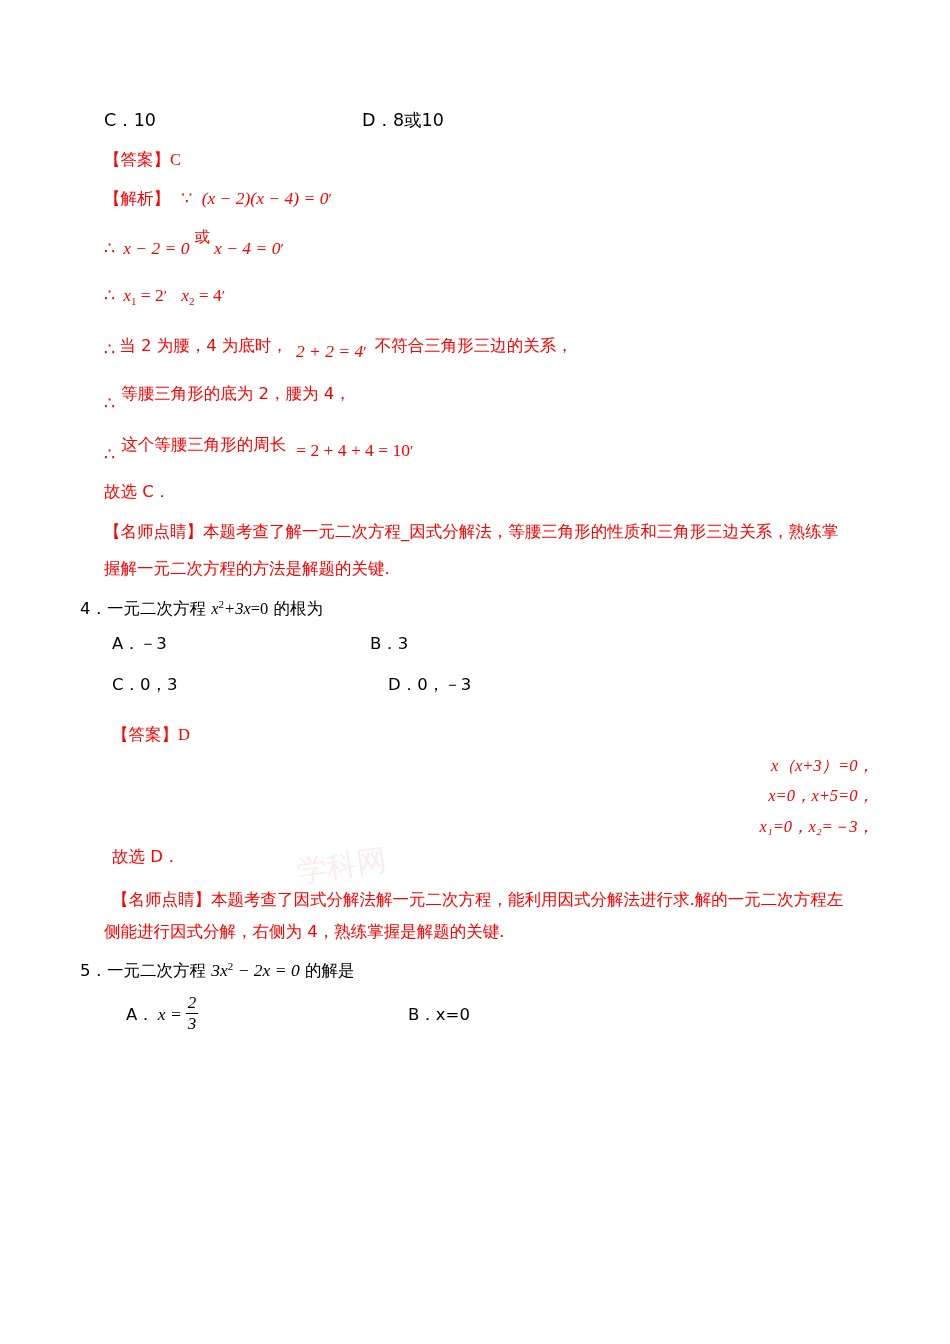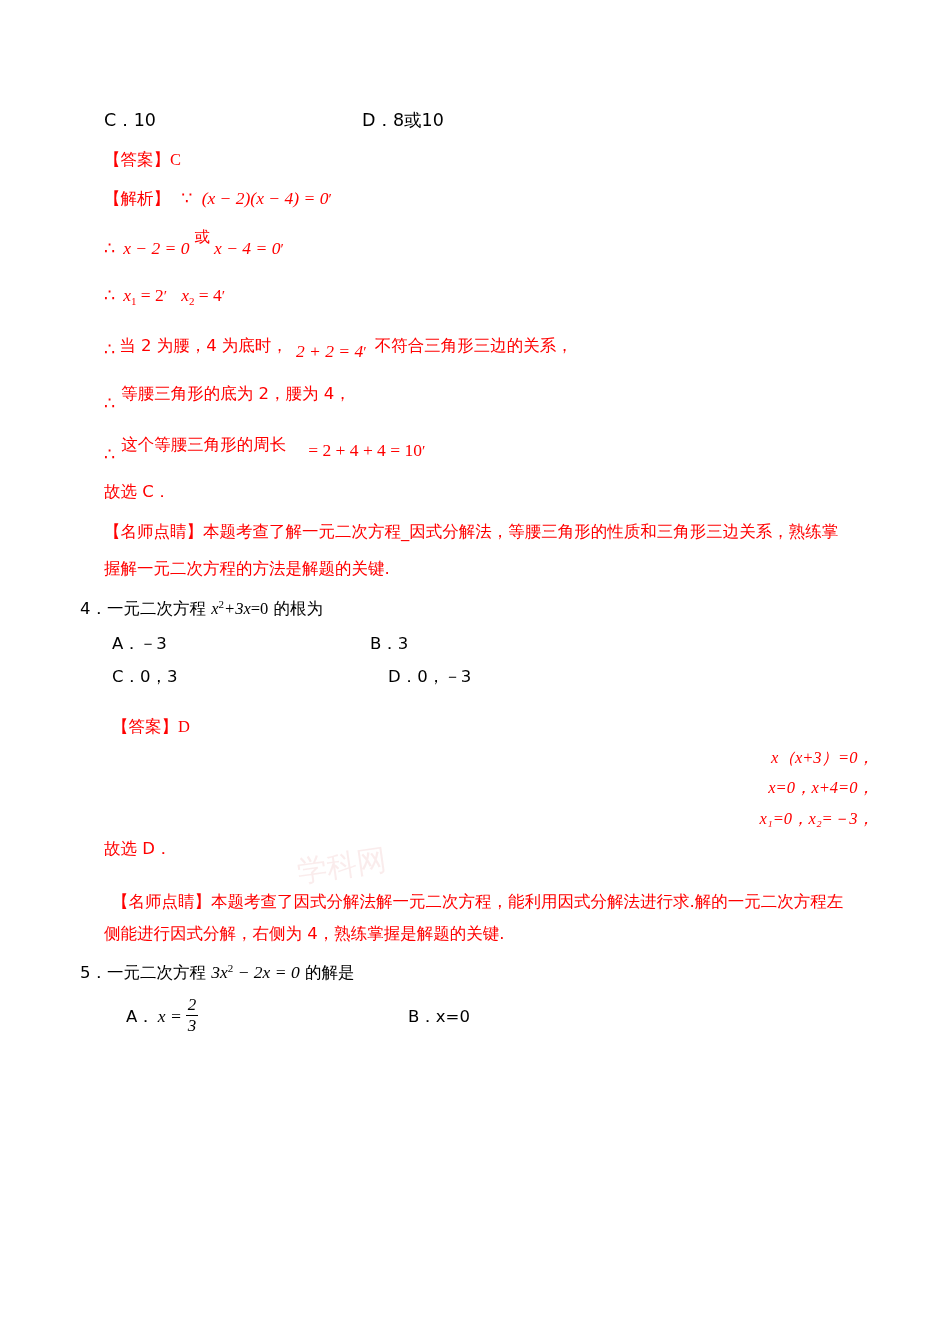--- a/index.html
+++ b/index.html
@@ -145,21 +145,21 @@
     </div>
 
     <div class="row red" style="margin-top:30px;">
       <span class="serif fs17" style="position:relative; top:10px;">∴</span>
       <span class="cn fs16" style="margin-left:2px;">等腰三角形的底为 2，腰为 4，</span>
     </div>
 
     <div class="row red" style="margin-top:34px;">
       <span class="serif fs17" style="position:relative; top:10px;">∴</span>
       <span class="cn fs16" style="margin-left:2px;">这个等腰三角形的周长</span>
-      <span class="serif fs17" style="margin-left:18px; position:relative; top:6px;">= 2 + 4 + 4 = 10</span><span class="serif fs15" style="position:relative; top:6px;">′</span>
+      <span class="serif fs17" style="margin-left:6px; position:relative; top:6px;">= 2 + 4 + 4 = 10</span><span class="serif fs15" style="position:relative; top:6px;">′</span>
     </div>
 
     <div class="row cn fs16 red" style="margin-top:30px;">
       <span>故选 C．</span>
     </div>
 
     <div class="row cn fs16 red" style="margin-top:22px; line-height:1.25;">
       <span>【名师点睛】</span><span>本题考查了解一元二次方程_因式分解法，等腰三角形的性质和三角形三边关系，熟练掌</span>
     </div>
     <div class="row cn fs16 red" style="margin-top:18px;">
@@ -170,45 +170,45 @@
       <span class="cn fs16">4．</span><span class="cn fs16">一元二次方程 </span><span class="it fs16">x</span><span class="serif" style="font-size:11px; vertical-align:super;">2</span><span class="it fs16">+3x</span><span class="serif fs16">=0</span><span class="cn fs16"> 的根为</span>
     </div>
 
     <div class="row fs16" style="margin-top:18px; margin-left:8px;">
       <div class="opt-line">
         <span class="opt-a cn">A．－3</span>
         <span class="cn">B．3</span>
       </div>
     </div>
 
-    <div class="row fs16" style="margin-top:16px; margin-left:8px;">
+    <div class="row fs16" style="margin-top:24px; margin-left:8px;">
       <div class="opt-line">
         <span class="opt-a cn">C．0，3</span>
         <span class="cn" style="margin-left:18px;">D．0，－3</span>
       </div>
     </div>
 
     <div class="row cn fs16 red" style="margin-top:34px; margin-left:8px;">
       <span>【答案】</span><span class="serif">D</span>
     </div>
 
     <div class="row fs16 red it" style="margin-top:14px; margin-left:8px;">
       <span>x（x+3）=0，</span>
     </div>
     <div class="row fs16 red it" style="margin-top:14px; margin-left:8px;">
-      <span>x=0，x+4=0，</span>
+      <span>x=0，x+5=0，</span>
     </div>
     <div class="row fs16 red it" style="margin-top:14px; margin-left:8px;">
       <span>x₁=0，x₂=－3，</span>
     </div>
-    <div class="row fs16 red cn" style="margin-top:14px; margin-left:0;">
+    <div class="row fs16 red cn" style="margin-top:14px; margin-left:8px;">
       <span>故选 D．</span>
     </div>
 
-    <div class="row cn fs16 red" style="margin-top:36px; margin-left:8px;">
+    <div class="row cn fs16 red" style="margin-top:26px; margin-left:8px;">
       <span>【名师点睛】</span><span>本题考查了因式分解法解一元二次方程，能利用因式分解法进行求.解的一元二次方程左</span>
     </div>
     <div class="row cn fs16 red" style="margin-top:16px;">
       <span>侧能进行因式分解，右侧为 4，熟练掌握是解题的关键.</span>
     </div>
 
     <div class="row" style="margin-top:20px; margin-left:-24px;">
       <span class="cn fs16">5．</span><span class="cn fs16">一元二次方程 </span><span class="it fs17">3x</span><span class="serif" style="font-size:11px; vertical-align:super;">2</span><span class="it fs17"> − 2x = 0</span><span class="cn fs16"> 的解是</span>
     </div>
 

